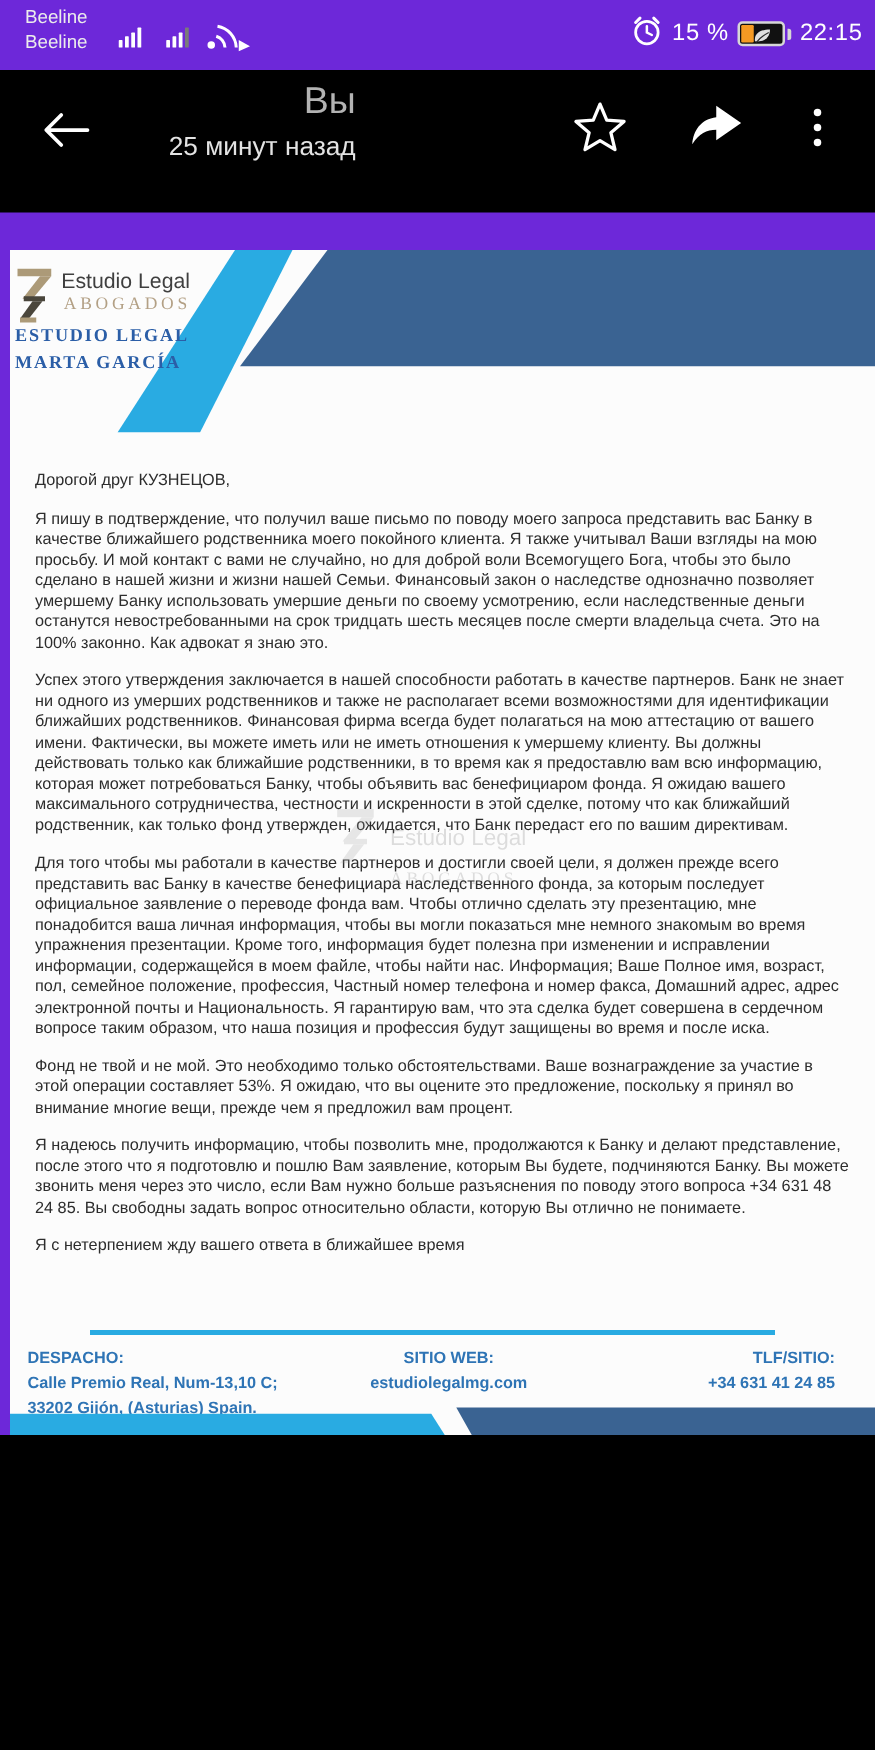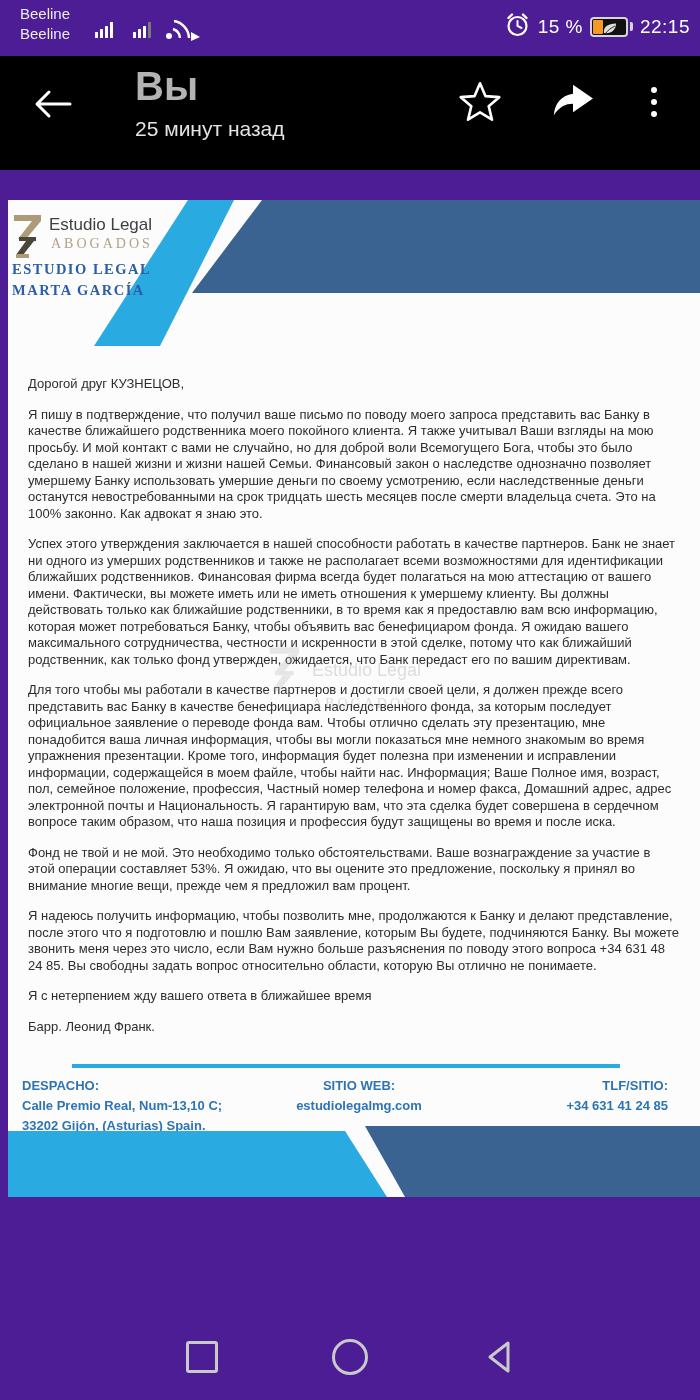--- a/index.html
+++ b/index.html
@@ -1,36 +1,36 @@
 <!DOCTYPE html>
 <html><head>
 <meta charset="utf-8">
 <style>
   html,body{margin:0;padding:0;background:#000;}
-  .screen{position:relative;width:700px;height:1400px;background:#4c1d95;overflow:hidden;
+  .screen{position:relative;width:700px;height:1148px;background:#6d28d9;overflow:hidden;
           font-family:"Liberation Sans",sans-serif;}
 
   
   .status-bar{position:absolute;left:0;top:0;width:700px;height:56px;color:#e9e9e9;}
   .carrier{position:absolute;left:20px;top:4px;font-size:15px;line-height:20px;color:#ececec;}
   .bars{position:absolute;display:flex;align-items:flex-end;gap:2px;height:16px;}
   .bars i{display:block;width:3px;background:#fff;border-radius:0.5px;}
   .sb-right{position:absolute;right:10px;top:11px;display:flex;align-items:center;gap:7px;}
   .sb-right .txt{font-size:19px;color:#fff;letter-spacing:0.5px;}
   .battery{position:relative;width:38px;height:20px;border:2px solid #d6d6d6;border-radius:4px;
            background:#111;display:flex;align-items:stretch;padding:1px;box-sizing:border-box;}
   .battery .fill{width:10px;background:#f59a23;border-radius:1px;}
   .battery svg{position:absolute;left:10px;top:3px;}
   .bat-cap{width:3px;height:9px;background:#d6d6d6;border-radius:0 2px 2px 0;margin-left:-5px;}
 
   
   .app-bar{position:absolute;left:0;top:56px;width:700px;height:114px;background:#000;}
   .back-btn{position:absolute;left:28px;top:24px;width:48px;height:48px;}
   .titles{position:absolute;left:135px;top:8px;}
-  .titles .t{font-size:40px;font-weight:bold;color:#b3b3b3;}
+  .titles .t{font-size:30px;font-weight:normal;color:#b3b3b3;text-align:right;}
   .titles .s{font-size:21px;color:#e3e3e3;margin-top:8px;}
   .ab-ic{position:absolute;top:24px;width:44px;height:44px;}
   .star-btn{left:458px;}
   .share-btn{left:550px;}
   .menu-btn{left:636px;width:36px;display:flex;flex-direction:column;align-items:center;
             justify-content:center;gap:6px;}
   .menu-btn b{width:6px;height:6px;border-radius:50%;background:#fff;}
 
   
   .letter{position:absolute;left:8px;top:200px;width:692px;height:997px;background:#fcfcfc;}
@@ -171,21 +171,20 @@
     <div class="firm2">MARTA GARCÍA</div>
 
     <div class="body-text">
       <p>Дорогой друг КУЗНЕЦОВ,</p>
       <p>Я пишу в подтверждение, что получил ваше письмо по поводу моего запроса представить вас Банку в качестве ближайшего родственника моего покойного клиента. Я также учитывал Ваши взгляды на мою просьбу. И мой контакт с вами не случайно, но для доброй воли Всемогущего Бога, чтобы это было сделано в нашей жизни и жизни нашей Семьи. Финансовый закон о наследстве однозначно позволяет умершему Банку использовать умершие деньги по своему усмотрению, если наследственные деньги останутся невостребованными на срок тридцать шесть месяцев после смерти владельца счета. Это на 100% законно. Как адвокат я знаю это.</p>
       <p>Успех этого утверждения заключается в нашей способности работать в качестве партнеров. Банк не знает ни одного из умерших родственников и также не располагает всеми возможностями для идентификации ближайших родственников. Финансовая фирма всегда будет полагаться на мою аттестацию от вашего имени. Фактически, вы можете иметь или не иметь отношения к умершему клиенту. Вы должны действовать только как ближайшие родственники, в то время как я предоставлю вам всю информацию, которая может потребоваться Банку, чтобы объявить вас бенефициаром фонда. Я ожидаю вашего максимального сотрудничества, честности и искренности в этой сделке, потому что как ближайший родственник, как только фонд утвержден, ожидается, что Банк передаст его по вашим директивам.</p>
       <p>Для того чтобы мы работали в качестве партнеров и достигли своей цели, я должен прежде всего представить вас Банку в качестве бенефициара наследственного фонда, за которым последует официальное заявление о переводе фонда вам. Чтобы отлично сделать эту презентацию, мне понадобится ваша личная информация, чтобы вы могли показаться мне немного знакомым во время упражнения презентации. Кроме того, информация будет полезна при изменении и исправлении информации, содержащейся в моем файле, чтобы найти нас. Информация; Ваше Полное имя, возраст, пол, семейное положение, профессия, Частный номер телефона и номер факса, Домашний адрес, адрес электронной почты и Национальность. Я гарантирую вам, что эта сделка будет совершена в сердечном вопросе таким образом, что наша позиция и профессия будут защищены во время и после иска.</p>
       <p>Фонд не твой и не мой. Это необходимо только обстоятельствами. Ваше вознаграждение за участие в этой операции составляет 53%. Я ожидаю, что вы оцените это предложение, поскольку я принял во внимание многие вещи, прежде чем я предложил вам процент.</p>
       <p>Я надеюсь получить информацию, чтобы позволить мне, продолжаются к Банку и делают представление, после этого что я подготовлю и пошлю Вам заявление, которым Вы будете, подчиняются Банку. Вы можете звонить меня через это число, если Вам нужно больше разъяснения по поводу этого вопроса +34 631 48 24 85. Вы свободны задать вопрос относительно области, которую Вы отлично не понимаете.</p>
       <p>Я с нетерпением жду вашего ответа в ближайшее время</p>
-      <p>Барр. Леонид Франк.</p>
     </div>
 
     <div class="watermark">
       <div class="wm-row">
         <svg width="40" height="52" viewBox="0 0 36 48">
           <rect x="3" y="3" width="27" height="6" fill="#9a9a9a"></rect>
           <polygon points="30,9 21,9 7,27 15,27" fill="#9a9a9a"></polygon>
           <rect x="8" y="25" width="17" height="4" fill="#9a9a9a"></rect>
           <polygon points="23,29 15,29 5,43 12,43" fill="#9a9a9a"></polygon>
         </svg>

